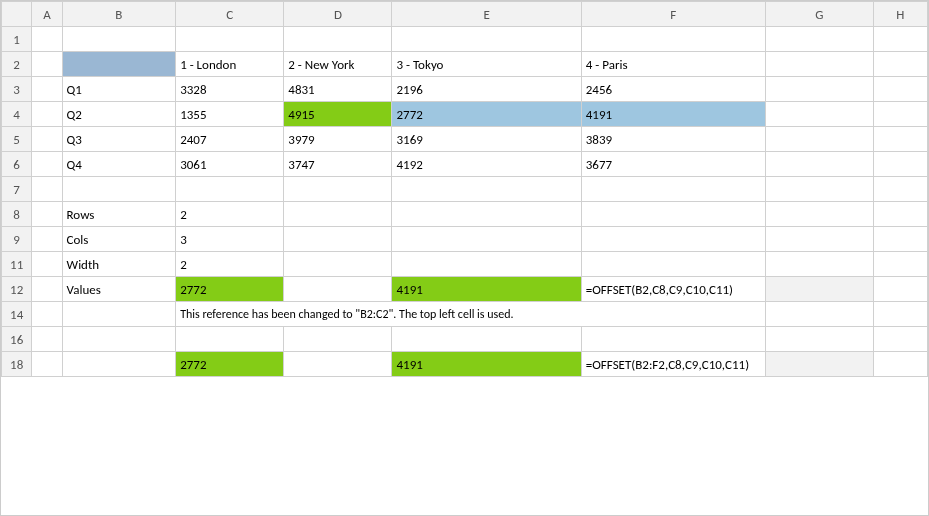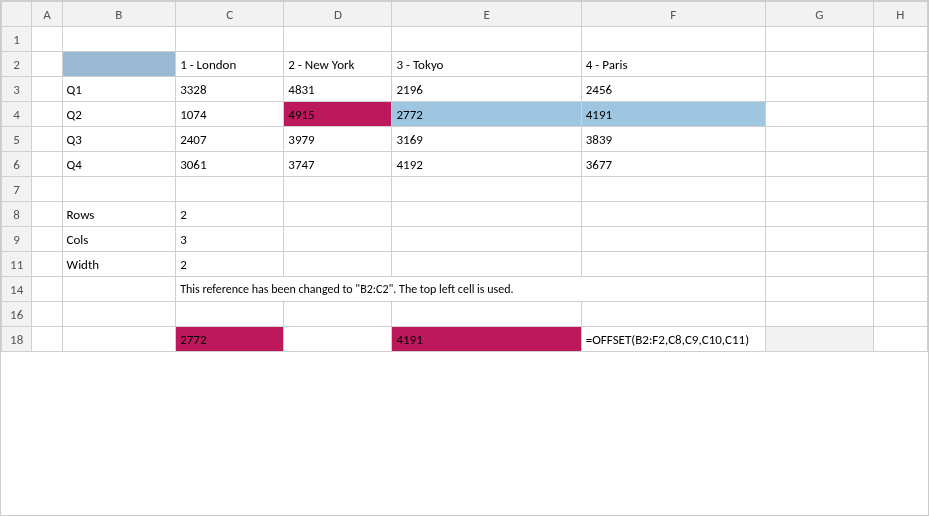--- a/index.html
+++ b/index.html
@@ -53,21 +53,21 @@
       text-align: center;
       color: #555;
       font-weight: normal;
     }
     
     .align-right { text-align: left; }
     .align-left { text-align: left; }
 
     
     .blue-header { background: #9ab7d3; }
-    .blue-light { background: #be185d; }
+    .blue-light { background: #84cc16; }
     .blue-medium { background: #9ec6e0; }
 
     
     .gray-light { background: #f2f2f2; }
   </style>
 </head>
 <body>
 
 <div class="spreadsheet">
   <table>
@@ -131,21 +131,21 @@
         <td class="align-right">2196</td>
         <td class="align-right">2456</td>
         <td></td>
         <td></td>
       </tr>
 
       <tr>
         <td class="row-num">4</td>
         <td></td>
         <td class="align-right">Q2</td>
-        <td class="align-right">1074</td>
+        <td class="align-right">1355</td>
         <td class="align-right blue-light">4915</td>
         <td class="align-right blue-medium">2772</td>
         <td class="align-right blue-medium">4191</td>
         <td></td>
         <td></td>
       </tr>
 
       <tr>
         <td class="row-num">5</td>
         <td></td>
@@ -212,20 +212,31 @@
         <td></td>
         <td class="align-right">Width</td>
         <td class="align-right">2</td>
         <td></td>
         <td></td>
         <td></td>
         <td></td>
         <td></td>
       </tr>
 
+      <tr>
+        <td class="row-num">12</td>
+        <td></td>
+        <td class="align-right">Values</td>
+        <td class="align-right blue-light">2772</td>
+        <td></td>
+        <td class="align-right blue-light">4191</td>
+        <td class="align-left">=OFFSET(B2,C8,C9,C10,C11)</td>
+        <td class="gray-light"></td>
+        <td></td>
+      </tr>
 
 
       <tr>
         <td class="row-num">14</td>
         <td></td>
         <td></td>
         <td class="align-left" colspan="4" style="font-size:12px;">This reference has been changed to "B2:C2". The top left cell is used.</td>
         <td></td>
         <td></td>
       </tr>

